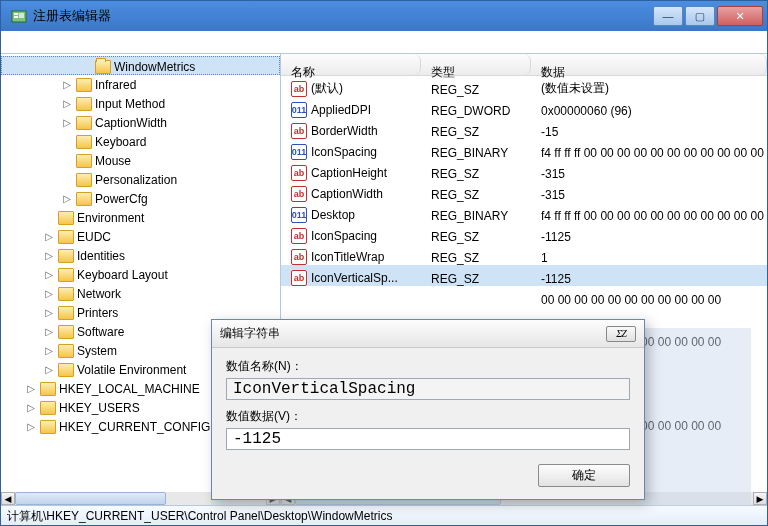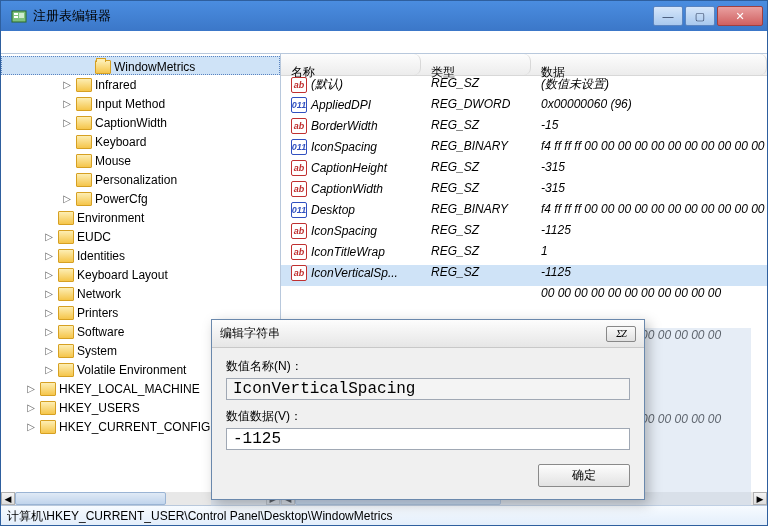--- a/index.html
+++ b/index.html
@@ -18,21 +18,21 @@
   .tree-inner { padding: 2px 0; font-size:12px; }
   .tree-row { display:flex; align-items:center; height:19px; padding-left:6px; white-space:nowrap; }
   .tree-row .exp { width:12px; text-align:center; color:#666; font-size:10px; }
   .tree-row .ficon { width:16px; height:14px; margin:0 3px; background:linear-gradient(#fdeeb3,#f5c54a); border:1px solid #d6a022; border-radius:1px; display:inline-block; position:relative; }
   .tree-row .ficon.open::before { content:""; position:absolute; top:-3px; left:0; width:8px; height:3px; background:#fdeeb3; border:1px solid #d6a022; border-bottom:none; border-radius:1px 1px 0 0; }
   .tree-row.sel { background:#cfe3f7; border:1px dotted #5a84c0;align-items:flex-end; }
   .list { flex:1; position:relative; overflow:hidden; background:#fff; }
   .list-header { display:flex; height:22px; border-bottom:1px solid #d8d8d8; background:linear-gradient(#fdfdfd,#ececec); font-size:12px; }
   .list-header .col { padding:10px 10px; border-right:1px solid #d8d8d8;border-radius:7px; }
   .list-body { position:absolute; top:22px; bottom:13px; left:0; right:0; overflow:hidden; font-size:12px; }
-  .list-row { display:flex; height:21px; align-items:flex-start;font-style:italic; }
+  .list-row { display:flex; height:21px; align-items:flex-end; }
   .list-row.sel { background:#cfe3f7; }
   .list-row .c { padding:0 10px; overflow:hidden; white-space:nowrap; }
   .ricon { width:16px; height:16px; margin-right:4px; display:inline-flex; align-items:center; justify-content:center; font-size:9px; font-weight:bold; border:1px solid #888; border-radius:2px; }
   .ricon.sz { background:#fff; color:#c03030; border-color:#c03030; }
   .ricon.bin { background:#fff; color:#3050c0; border-color:#3050c0; }
   .statusbar { position:absolute; bottom:0; left:0; right:0; height:20px; border-top:1px solid #b8c8dc; background:linear-gradient(#f7fbff,#e3eefb); font-size:12px; padding:2px 6px; }
   .hscroll { position:absolute; bottom:0; left:0; right:0; height:13px; background:#e8e8e8; display:flex; }
   .hscroll .arrow { width:14px; background:linear-gradient(#f5f5f5,#ddd); border:1px solid #b0b0b0; font-size:9px; display:flex; align-items:center; justify-content:center; }
   .hscroll .track { flex:1; position:relative; }
   .hscroll .thumb { position:absolute; top:0; bottom:0; left:0; width:60%; background:linear-gradient(#e0eaf6,#c0d4ec); border:1px solid #9ab4d4; border-radius:2px; }

